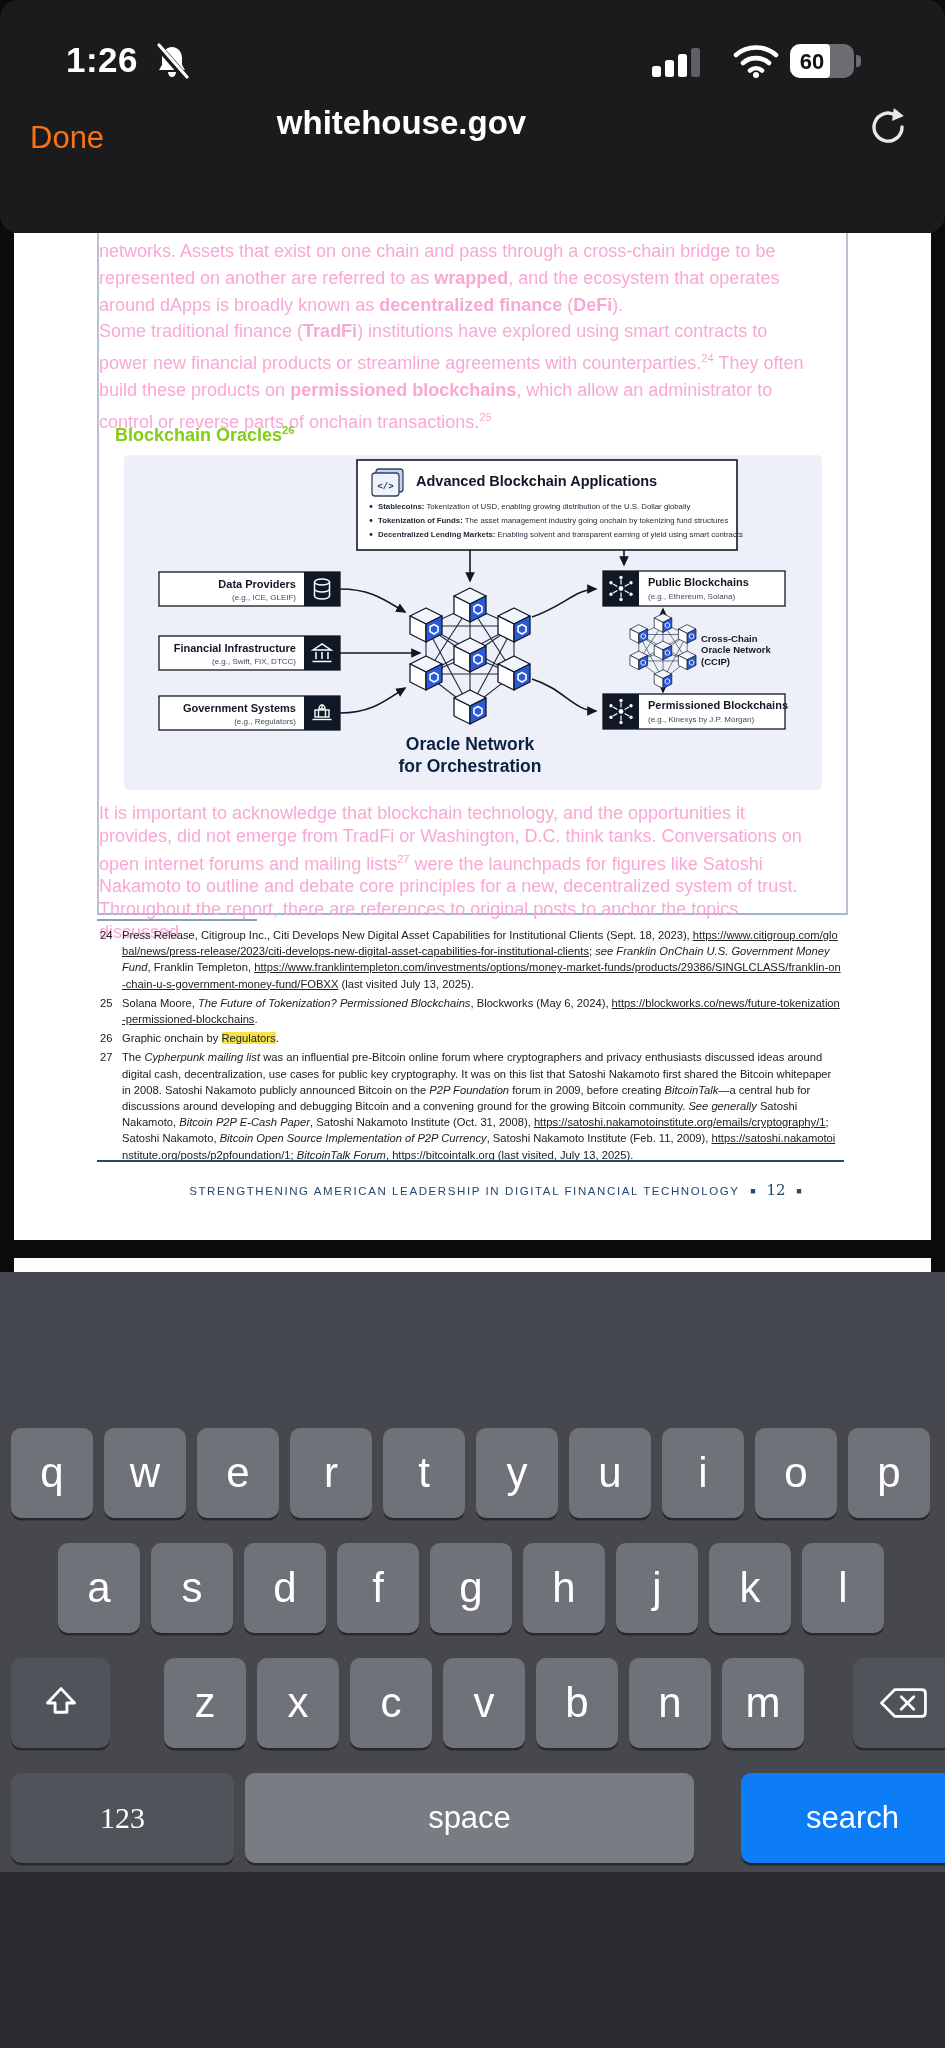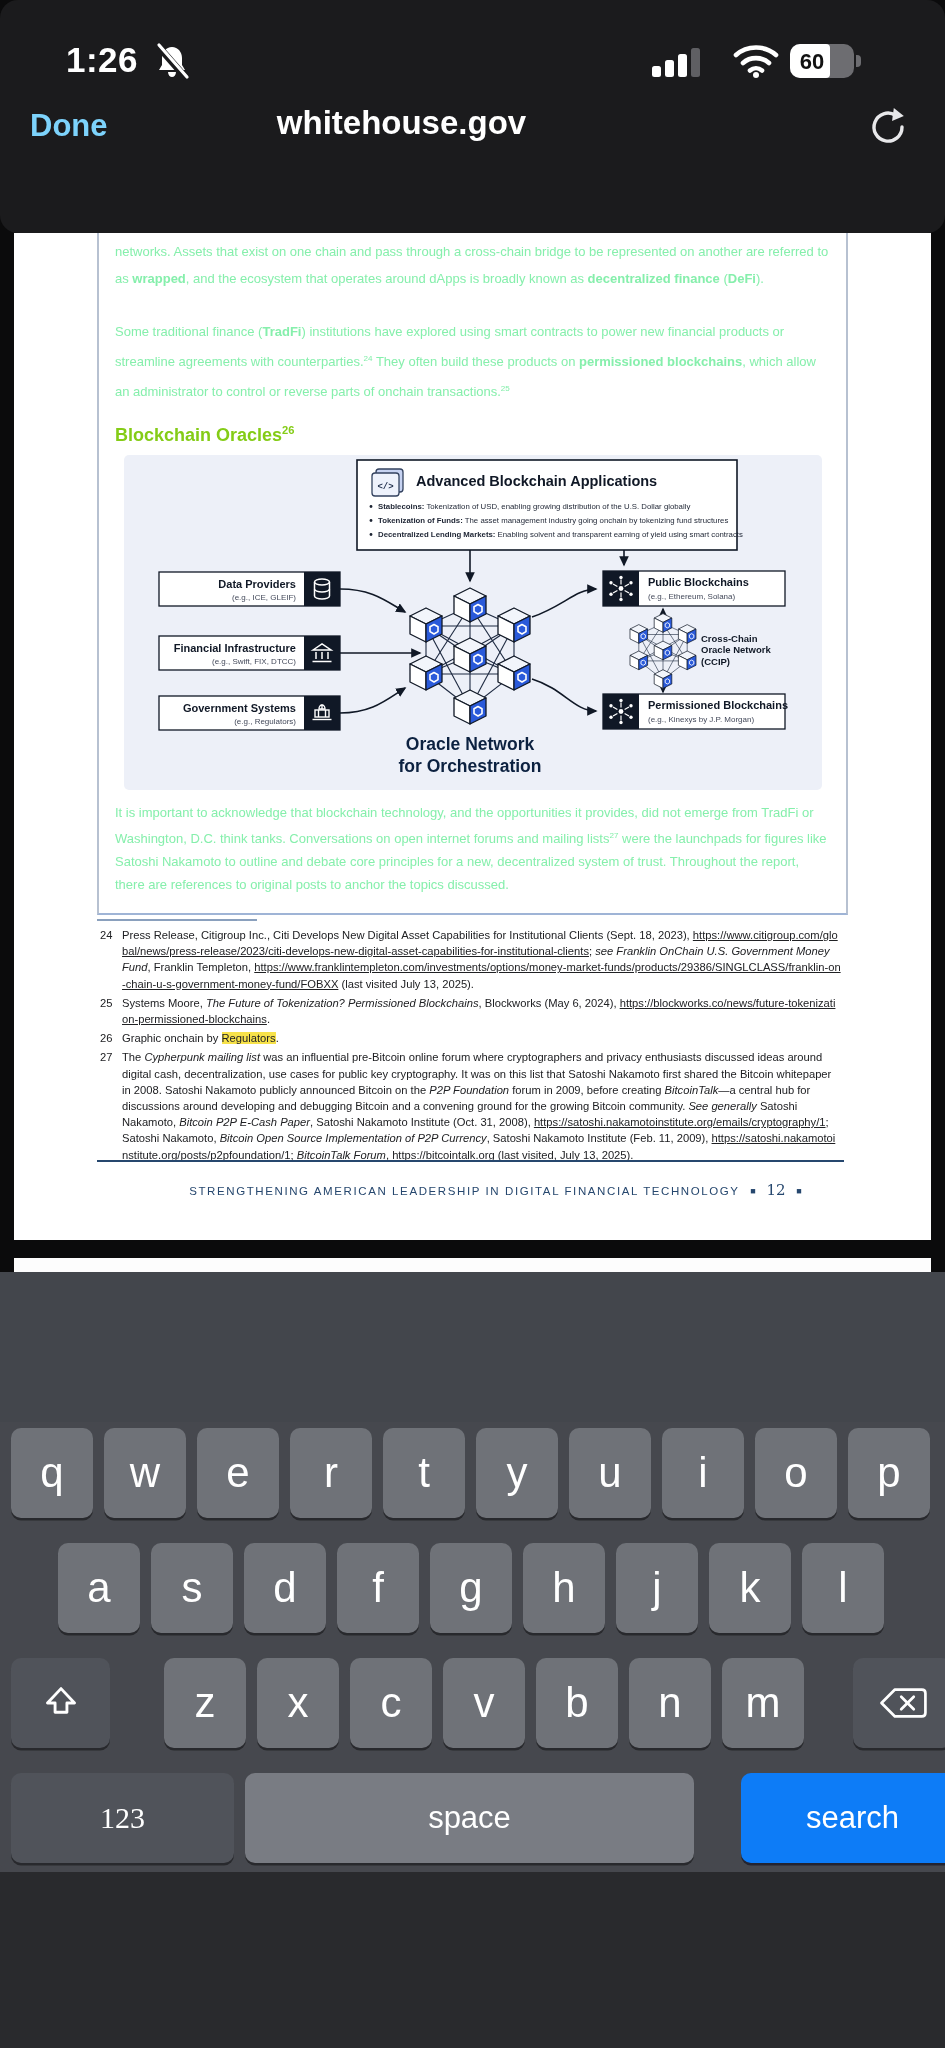--- a/index.html
+++ b/index.html
@@ -10,30 +10,30 @@
   .time{position:absolute;left:66px;top:40px;color:#fff;font-size:35px;font-weight:bold;letter-spacing:.5px;}
   .bell{position:absolute;left:152px;top:42px;}
   .sig{position:absolute;left:652px;top:46px;}
   .wifi{position:absolute;left:732px;top:44px;}
   .batt{position:absolute;left:790px;top:44px;width:72px;height:34px;padding-left:15px;}
   .batt .shell{position:absolute;left:0;top:0;width:64px;height:34px;border-radius:10px;background:#6d6d71;}
   .batt .fill{position:absolute;left:0;top:0;width:40px;height:34px;border-radius:10px 4px 4px 10px;background:#fff;}
   .batt .pct{position:absolute;left:0;top:0;width:44px;height:34px;line-height:35px;text-align:center;
              color:#111;font-size:22px;font-weight:bold;}
   .batt .cap{position:absolute;left:66px;top:11px;width:5px;height:12px;border-radius:0 4px 4px 0;background:#6d6d71;}
-  .nav-done{position:absolute;left:30px;top:108px;color:#7dd3fc;font-size:31px;font-weight:bold;}
+  .nav-done{position:absolute;left:30px;top:120px;color:#f97316;font-size:31px;}
   .nav-title{position:absolute;left:0;top:104px;width:803px;text-align:center;color:#fff;font-size:33px;font-weight:bold;}
   .nav-reload{position:absolute;left:868px;top:106px;}
   
   .page{position:absolute;left:14px;top:233px;width:917px;height:1007px;background:#fff;}
   .pagegap{position:absolute;left:0;top:1240px;width:945px;height:18px;background:#0b0b0c;}
   .page2{position:absolute;left:14px;top:1258px;width:917px;height:14px;background:#fdfdfd;}
   .content-box{position:absolute;left:97px;top:233px;width:747px;height:680px;
                border-left:2px solid #b7c1d1;border-right:2px solid #b7c1d1;border-bottom:2px solid #9fb4d6;}
-  .para,.closing{position:absolute;left:115px;width:716px;color:#86efac;font-size:13px;}
+  .para,.closing{position:absolute;left:99px;width:716px;color:#f9a8d4;font-size:18px;}
   .para{line-height:27px;}
   .closing{line-height:22.8px;}
   .h-blue{position:absolute;left:115px;top:424px;color:#84cc16;font-size:18px;font-weight:bold;}
   .seg-p{}
   .seg-b{font-weight:bold;}
   .seg-i{font-style:italic;}
   .seg-u{text-decoration:underline;word-break:break-all;}
   .seg-sup{vertical-align:super;font-size:.62em;}
   .seg-hl{background:#f7e24a;}
   
@@ -272,21 +272,21 @@
       <text x="346" y="295">Oracle Network</text>
       <text x="346" y="317">for Orchestration</text>
     </g>
   </svg>
 
   <div class="closing" style="top:802px"><span class="seg-p">It is important to acknowledge that blockchain technology, and the opportunities it provides, did not emerge from TradFi or Washington, D.C. think tanks. Conversations on open internet forums and mailing lists</span><span class="seg-sup">27</span><span class="seg-p"> were the launchpads for figures like Satoshi Nakamoto to outline and debate core principles for a new, decentralized system of trust. Throughout the report, there are references to original posts to anchor the topics discussed.</span></div>
 
   <div class="fn-sep"></div>
   <div class="fnflow">
     <div class="fn"><span class="fn-num">24</span><span><span class="seg-p">Press Release, Citigroup Inc., Citi Develops New Digital Asset Capabilities for Institutional Clients (Sept. 18, 2023), </span><span class="seg-u">https://www.citigroup.com/global/news/press-release/2023/citi-develops-new-digital-asset-capabilities-for-institutional-clients</span><span class="seg-p">; </span><span class="seg-i">see Franklin OnChain U.S. Government Money Fund</span><span class="seg-p">, Franklin Templeton, </span><span class="seg-u">https://www.franklintempleton.com/investments/options/money-market-funds/products/29386/SINGLCLASS/franklin-on-chain-u-s-government-money-fund/FOBXX</span><span class="seg-p"> (last visited July 13, 2025).</span></span></div>
-    <div class="fn"><span class="fn-num">25</span><span><span class="seg-p">Systems Moore, </span><span class="seg-i">The Future of Tokenization? Permissioned Blockchains</span><span class="seg-p">, Blockworks (May 6, 2024), </span><span class="seg-u">https://blockworks.co/news/future-tokenization-permissioned-blockchains</span><span class="seg-p">.</span></span></div>
+    <div class="fn"><span class="fn-num">25</span><span><span class="seg-p">Solana Moore, </span><span class="seg-i">The Future of Tokenization? Permissioned Blockchains</span><span class="seg-p">, Blockworks (May 6, 2024), </span><span class="seg-u">https://blockworks.co/news/future-tokenization-permissioned-blockchains</span><span class="seg-p">.</span></span></div>
     <div class="fn"><span class="fn-num">26</span><span><span class="seg-p">Graphic onchain by </span><span class="seg-hl">Regulators</span><span class="seg-p">.</span></span></div>
     <div class="fn"><span class="fn-num">27</span><span><span class="seg-p">The </span><span class="seg-i">Cypherpunk mailing list</span><span class="seg-p"> was an influential pre-Bitcoin online forum where cryptographers and privacy enthusiasts discussed ideas around digital cash, decentralization, use cases for public key cryptography. It was on this list that Satoshi Nakamoto first shared the Bitcoin whitepaper in 2008. Satoshi Nakamoto publicly announced Bitcoin on the </span><span class="seg-i">P2P Foundation</span><span class="seg-p"> forum in 2009, before creating </span><span class="seg-i">BitcoinTalk</span><span class="seg-p">—a central hub for discussions around developing and debugging Bitcoin and a convening ground for the growing Bitcoin community. </span><span class="seg-i">See generally</span><span class="seg-p"> Satoshi Nakamoto, </span><span class="seg-i">Bitcoin P2P E-Cash Paper</span><span class="seg-p">, Satoshi Nakamoto Institute (Oct. 31, 2008), </span><span class="seg-u">https://satoshi.nakamotoinstitute.org/emails/cryptography/1</span><span class="seg-p">; Satoshi Nakamoto, </span><span class="seg-i">Bitcoin Open Source Implementation of P2P Currency</span><span class="seg-p">, Satoshi Nakamoto Institute (Feb. 11, 2009), </span><span class="seg-u">https://satoshi.nakamotoinstitute.org/posts/p2pfoundation/1</span><span class="seg-p">; </span><span class="seg-i">BitcoinTalk Forum</span><span class="seg-p">, </span><span class="seg-u">https://bitcointalk.org</span><span class="seg-p"> (last visited, July 13, 2025).</span></span></div>
   </div>
 
   <div class="foot-rule"></div>
   <div class="footer">
     <span>STRENGTHENING AMERICAN LEADERSHIP IN DIGITAL FINANCIAL TECHNOLOGY</span>
     <span class="sq">■</span>
     <span class="pg">12</span>
     <span class="sq">■</span>

